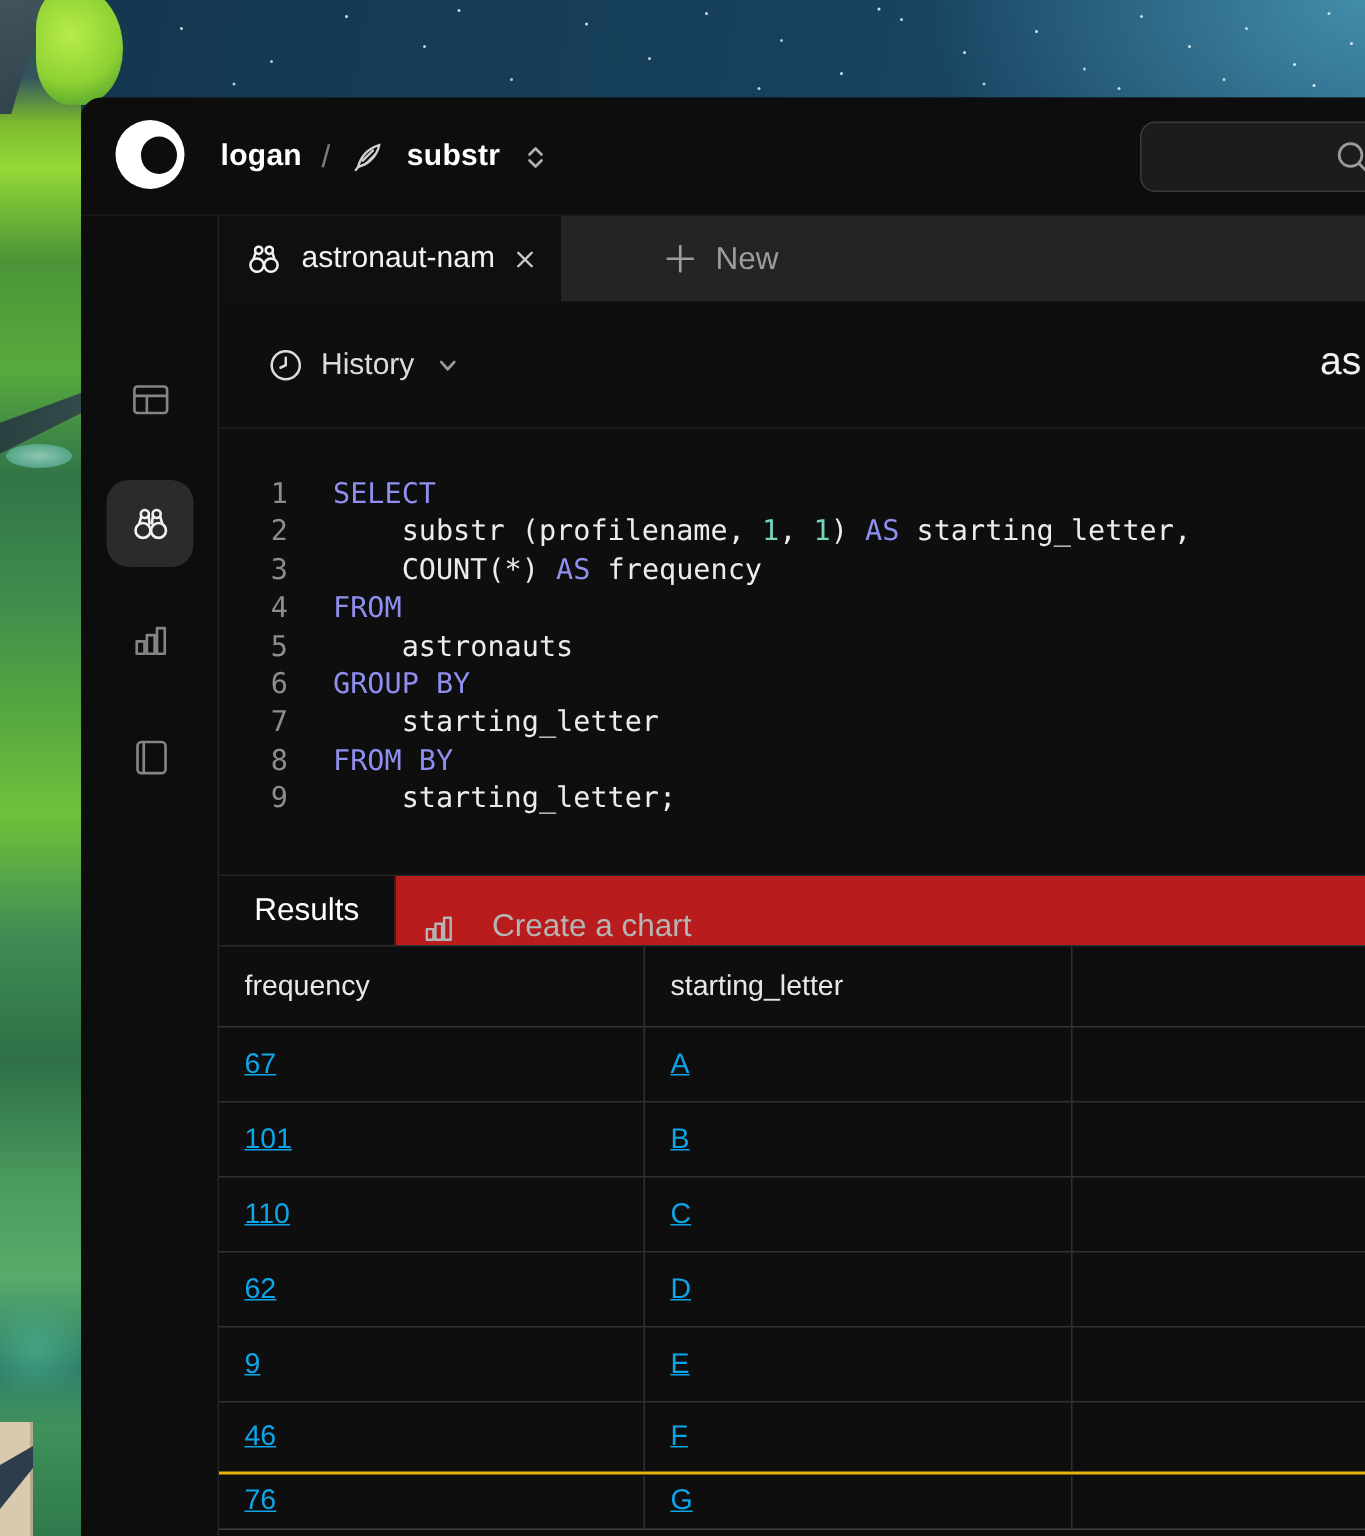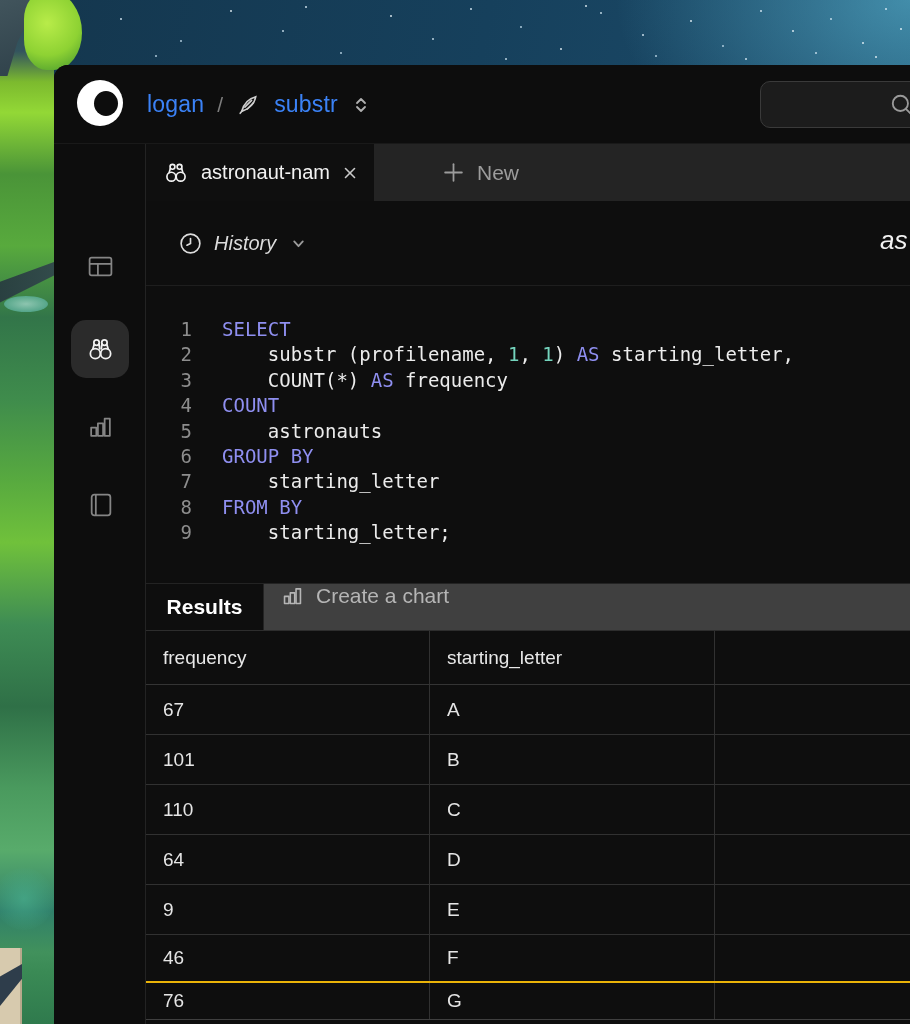--- a/index.html
+++ b/index.html
@@ -44,21 +44,21 @@
 
   
   .window { position:absolute; left:54px; top:65px; width:856px; height:959px;
     background:#0e0e0e; border-radius:14px 0 0 0; overflow:hidden; color:#f2f2f2; }
 
   
   .topbar { position:absolute; left:0; top:0; width:100%; height:79px; background:#0d0d0d; border-bottom:1px solid #191919; }
   .logo { position:absolute; left:23px; top:15px; width:46px; height:46px; border-radius:50%; background:#ffffff; }
   .logo::after { content:""; position:absolute; left:17px; top:11px; width:24px; height:25px; border-radius:50%; background:#0d0d0d; }
   .crumbs { position:absolute; left:93px; top:0; height:79px; display:flex; align-items:center; gap:13px; }
-  .crumb-txt { font-size:23px; font-weight:400; color:#3b82f6; letter-spacing:.2px; }
+  .crumb-txt { font-size:20px; font-weight:700; color:#ffffff; letter-spacing:.2px; }
   .crumb-sep { font-size:21px; color:#7d7d7d; }
   .chev-updown { margin-left:2px; }
   .searchbox { position:absolute; left:706px; top:16px; width:200px; height:47px; background:#1c1c1c;
     border:1px solid #3a3a3a; border-radius:10px; }
   .searchbox svg { position:absolute; left:128px; top:10px; }
 
   
   .sidebar { position:absolute; left:0; top:79px; width:92px; height:880px; background:#0d0d0d; border-right:1px solid #232323; }
   .s-item { position:absolute; left:17px; width:58px; height:58px; display:flex; align-items:center; justify-content:center; border-radius:15px; }
   .s-item.active { background:#2b2b2b; }
@@ -66,53 +66,53 @@
   .s-docs    { top:331px; } .s-db    { top:869px; }
 
   
   .tabbar { position:absolute; left:92px; top:79px; right:0; height:57px; background:#242424; }
   .tab-active { position:absolute; left:0; top:0; width:228px; height:57px; background:#0f0f0f;
     display:flex; align-items:center; padding-left:17px; gap:12px; }
   .tab-label { font-size:20px; color:#f2f2f2; width:128px; overflow:hidden; white-space:nowrap; flex:none; }
   .new-tab { position:absolute; left:282px; top:0; height:57px; display:flex; align-items:center; gap:12px;
     padding-left:14px; color:#9c9c9c; font-size:21px;text-align:right; }
 
-  .toolbar { position:absolute; left:92px; top:136px; right:0; height:84px; background:#0e0e0e;font-style:italic; }
+  .toolbar { position:absolute; left:92px; top:136px; right:0; height:84px; background:#0e0e0e; }
   .history { position:absolute; left:32px; top:0; height:84px; display:flex; align-items:center; gap:11px; color:#dcdcdc; font-size:20px; }
   .history .chev { margin-left:4px; }
   .clipped-title { position:absolute; left:734px; top:24px; font-size:26px; color:#f2f2f2; white-space:nowrap; }
 
   
   .editor { position:absolute; left:92px; top:220px; right:0; height:298px; border-top:1px solid #1e1e1e;
     padding-top:31px; font-family:"DejaVu Sans Mono", monospace; font-size:19px; }
   .code-line { display:flex; height:25.4px; line-height:25.4px; white-space:pre; }
   .ln { width:46px; text-align:right; color:var(--ln); flex:none; }
   .code { padding-left:30px; color:var(--fg); }
   .tok-kw { color:var(--kw);margin-top:36px; }
   .tok-num { color:var(--num); }
   .tok-id { color:var(--fg); }
 
   
   .resultsbar { position:absolute; left:92px; top:518px; right:0; height:48px; background:#0e0e0e;
     border-top:1px solid #232323; border-bottom:1px solid #2d2d2d; display:flex; }
   .results-tab { width:117px; height:100%; display:flex; align-items:center; justify-content:center;
-    color:#ffffff; font-size:21px; font-weight:700; }
-  .create-chart { flex:1; height:100%; display:flex; align-items:flex-start; gap:12px; padding-left:17px;
-    color:#b5b5b5; font-size:21px; background:#404040; border-left:1px solid #242424; }
+    color:#ffffff; font-size:21px; font-weight:400; }
+  .create-chart { flex:1; height:100%; display:flex; align-items:flex-end; gap:24px; padding-left:17px;
+    color:#b5b5b5; font-size:21px; background:#b91c1c; border-left:1px solid #242424; }
 
   
   .rtable { position:absolute; left:92px; top:566px; right:0; bottom:0; }
   .trow { display:flex; width:100%; }
   .thead { height:54px; border-bottom:1px solid #343434; }
   .throw { height:50px; border-bottom:1px solid #313131; }
   .throw.pre-last { height:48px; border-bottom:2px solid #eab308; }
   .throw.last { height:37px; border-bottom:1px solid #3f3f3f;text-align:right; }
   .td, .th { display:flex; align-items:center; padding-left:17px; font-size:19px; }
   .th { color:#e8e8e8; }
-  .td { color:#e5e5e5; }
+  .td { color:#0ea5e9;text-decoration:underline; }
   .col-a { width:284px; border-right:1px solid #313131; }
   .col-b { width:285px; border-right:1px solid #313131; }
   .col-c { flex:1; }
 
   svg { display:block; }
 </style>
 </head>
 <body>
 
 <div class="sky">
@@ -237,21 +237,21 @@
       </span>
     </div>
     <span class="clipped-title">as</span>
   </div>
 
   <div class="editor">
     <div id="code-lines">
         <div class="code-line"><span class="ln">1</span><span class="code"><span class="tok-kw">SELECT</span></span></div>
         <div class="code-line"><span class="ln">2</span><span class="code"><span class="tok-id">    substr (profilename, </span><span class="tok-num">1</span><span class="tok-id">, </span><span class="tok-num">1</span><span class="tok-id">) </span><span class="tok-kw">AS</span><span class="tok-id"> starting_letter,</span></span></div>
         <div class="code-line"><span class="ln">3</span><span class="code"><span class="tok-id">    COUNT(*) </span><span class="tok-kw">AS</span><span class="tok-id"> frequency</span></span></div>
-        <div class="code-line"><span class="ln">4</span><span class="code"><span class="tok-kw">COUNT</span></span></div>
+        <div class="code-line"><span class="ln">4</span><span class="code"><span class="tok-kw">FROM</span></span></div>
         <div class="code-line"><span class="ln">5</span><span class="code"><span class="tok-id">    astronauts</span></span></div>
         <div class="code-line"><span class="ln">6</span><span class="code"><span class="tok-kw">GROUP BY</span></span></div>
         <div class="code-line"><span class="ln">7</span><span class="code"><span class="tok-id">    starting_letter</span></span></div>
         <div class="code-line"><span class="ln">8</span><span class="code"><span class="tok-kw">FROM BY</span></span></div>
         <div class="code-line"><span class="ln">9</span><span class="code"><span class="tok-id">    starting_letter;</span></span></div>
       </div>
   </div>
 
   <div class="resultsbar">
     <div class="results-tab">
@@ -283,21 +283,21 @@
           <div class="td col-a">101</div>
           <div class="td col-b">B</div>
           <div class="td col-c"></div>
         </div>
         <div class="trow throw">
           <div class="td col-a">110</div>
           <div class="td col-b">C</div>
           <div class="td col-c"></div>
         </div>
         <div class="trow throw">
-          <div class="td col-a">64</div>
+          <div class="td col-a">62</div>
           <div class="td col-b">D</div>
           <div class="td col-c"></div>
         </div>
         <div class="trow throw">
           <div class="td col-a">9</div>
           <div class="td col-b">E</div>
           <div class="td col-c"></div>
         </div>
         <div class="trow throw pre-last">
           <div class="td col-a">46</div>

